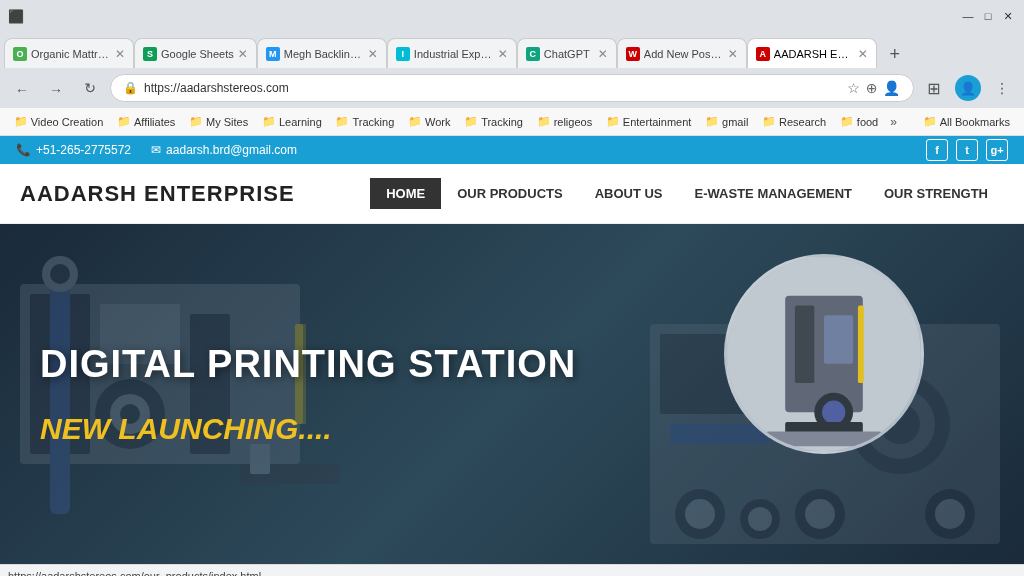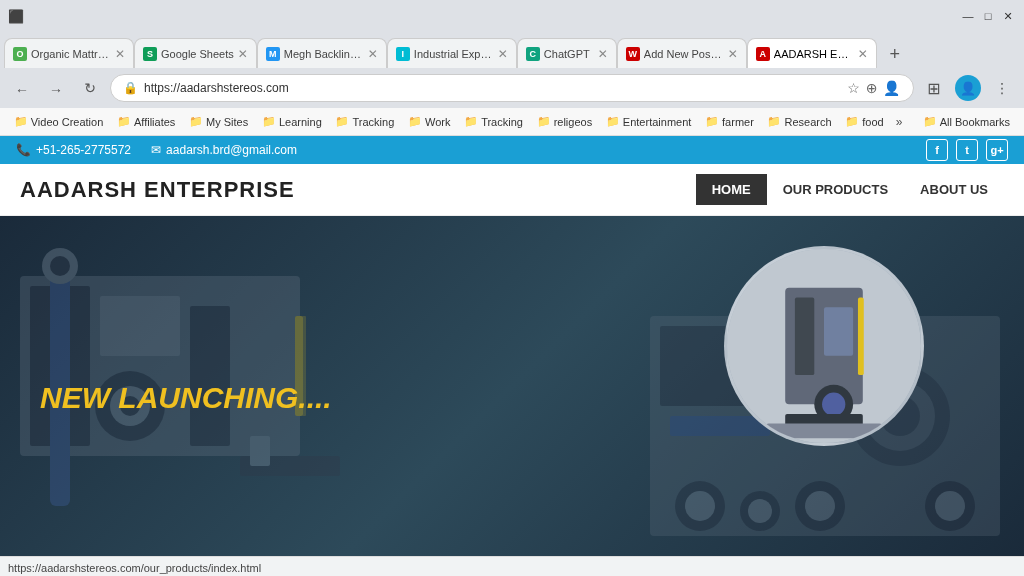--- a/index.html
+++ b/index.html
@@ -123,21 +123,21 @@
     .info-icon { font-size: 12px; }
     .social-icons { margin-left: auto; display: flex; gap: 8px; }
     .social-icon {
       width: 22px; height: 22px; border: 1px solid #fff; border-radius: 3px;
       display: flex; align-items: center; justify-content: center;
       font-size: 11px; color: #fff; cursor: pointer; font-weight: bold;
     }
 
     
     .nav-bar {
-      height: 52px;
+      height: 60px;
       background: #fff;
       display: flex;
       align-items: center;
       padding: 0 20px;
       border-bottom: 1px solid #eee;
     }
     .site-logo { font-size: 22px; font-weight: 900; color: #222; letter-spacing: 1px; text-transform: uppercase; }
     .nav-menu { margin-left: auto; display: flex; gap: 0; }
     .nav-item {
       padding: 8px 16px; font-size: 13px; color: #333; cursor: pointer;
@@ -314,21 +314,21 @@
     <div class="bookmark-item">
       <span class="bm-icon">📁</span>
       <span>religeos</span>
     </div>
     <div class="bookmark-item">
       <span class="bm-icon">📁</span>
       <span>Entertainment</span>
     </div>
     <div class="bookmark-item">
       <span class="bm-icon">📁</span>
-      <span>farmer</span>
+      <span>gmail</span>
     </div>
     <div class="bookmark-item">
       <span class="bm-icon">📁</span>
       <span>Research</span>
     </div>
     <div class="bookmark-item">
       <span class="bm-icon">📁</span>
       <span>food</span>
     </div>
     <span class="bookmarks-more">»</span>
@@ -358,20 +358,22 @@
       <div class="social-icon">g+</div>
     </div>
   </div>
 
   <div class="nav-bar">
     <div class="site-logo">AADARSH ENTERPRISE</div>
     <nav class="nav-menu">
       <div class="nav-item active">HOME</div>
       <div class="nav-item">OUR PRODUCTS</div>
       <div class="nav-item">ABOUT US</div>
+      <div class="nav-item">E-WASTE MANAGEMENT</div>
+      <div class="nav-item">OUR STRENGTH</div>
     </nav>
   </div>
 
   <div class="hero">
 
     <svg class="hero-overlay" viewBox="0 0 1024 340" xmlns="http://www.w3.org/2000/svg">
 
       <rect x="20" y="60" width="280" height="180" rx="4" class="mach-body"></rect>
       <rect x="30" y="70" width="60" height="160" rx="2" class="mach-dark"></rect>
       <rect x="100" y="80" width="80" height="60" rx="2" class="mach-detail"></rect>
@@ -418,20 +420,21 @@
         <circle cx="110" cy="160" r="12" fill="#5060a0"></circle>
 
         <rect x="135" y="50" width="6" height="80" rx="2" fill="#e0c020"></rect>
         <rect x="60" y="170" width="80" height="12" rx="2" fill="#303840"></rect>
 
         <rect x="40" y="180" width="120" height="15" rx="3" fill="#808898"></rect>
       </svg>
     </div>
 
     <div class="hero-text">
+      <div class="hero-title">DIGITAL PRINTING STATION</div>
       <div class="hero-subtitle">NEW LAUNCHING....</div>
     </div>
   </div>
 </div>
 
 <div class="status-bar">
   <span>https://aadarshstereos.com/our_products/index.html</span>
 </div>
 
 </body></html>

